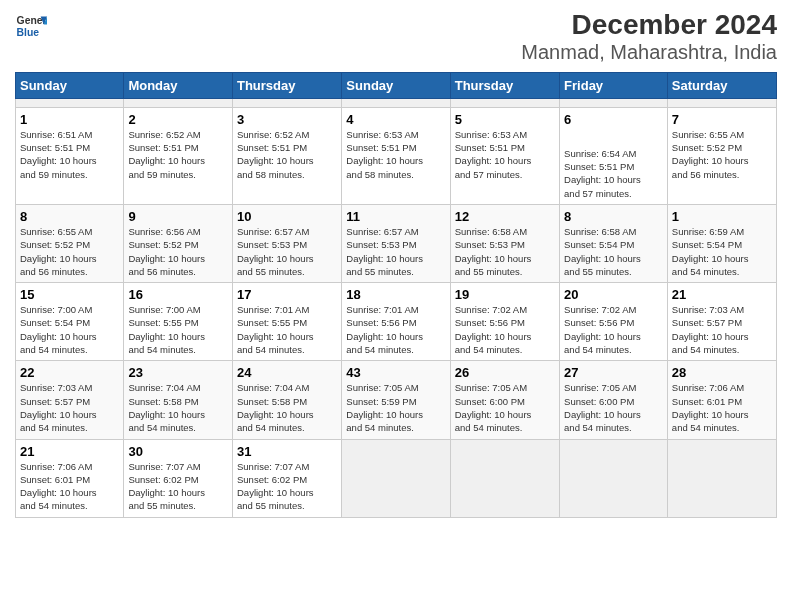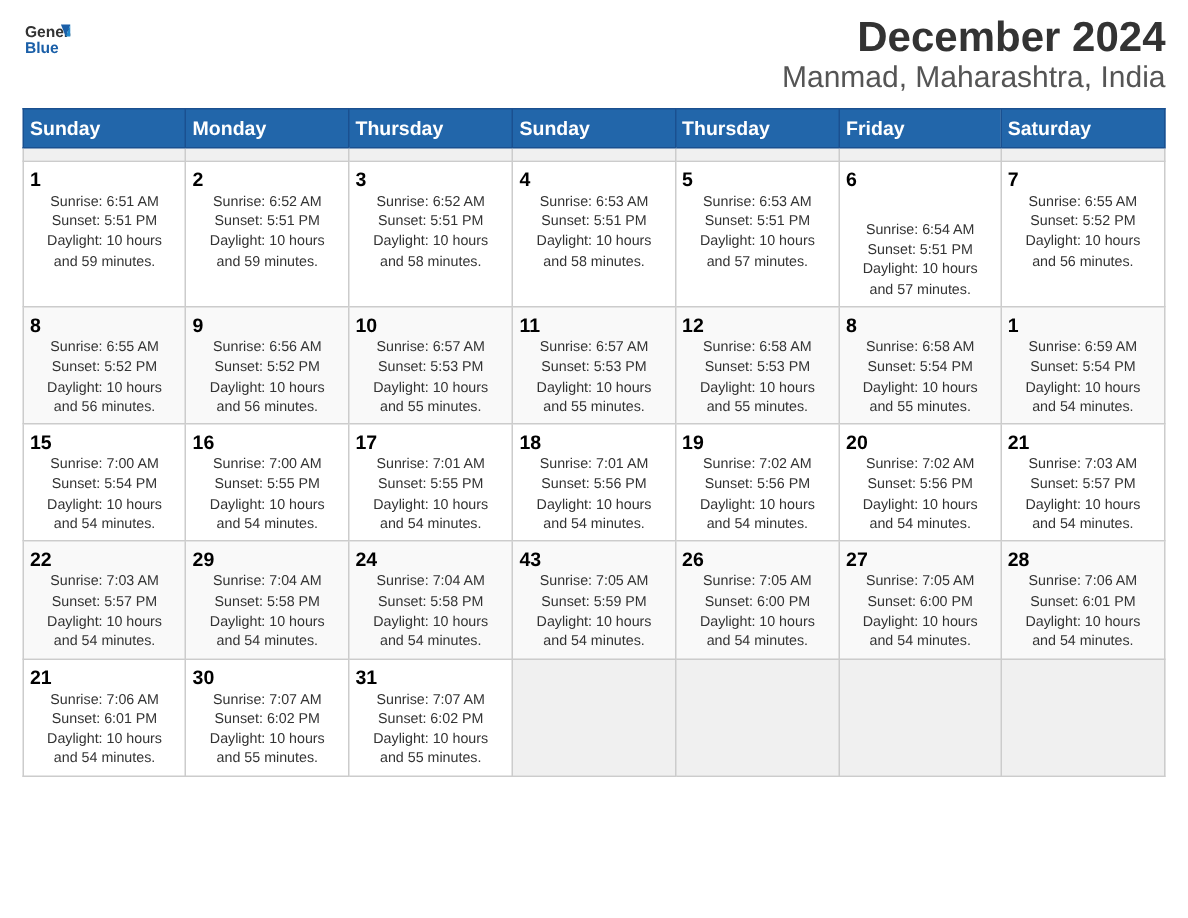--- a/index.html
+++ b/index.html
@@ -70,21 +70,20 @@
     .day-num {
       font-size: 13px;
       font-weight: bold;
       display: block;
       margin-bottom: 1px;
     }
     .day-info {
       font-size: 9.5px;
       color: #333;
       line-height: 1.4;
-      text-align: center;
     }
     td.empty {
       background: #f0f0f0 !important;
     }
   </style>
 </head>
 <body>
 
 <div class="container">
   <div class="header">
@@ -279,21 +278,21 @@
         </tr>
         <tr>
           <td>
             <span class="day-num">22</span>
             <div class="day-info" style="white-space: pre-line;">Sunrise: 7:03 AM
 Sunset: 5:57 PM
 Daylight: 10 hours
 and 54 minutes.</div>
           </td>
           <td>
-            <span class="day-num">29</span>
+            <span class="day-num">23</span>
             <div class="day-info" style="white-space: pre-line;">Sunrise: 7:04 AM
 Sunset: 5:58 PM
 Daylight: 10 hours
 and 54 minutes.</div>
           </td>
           <td>
             <span class="day-num">24</span>
             <div class="day-info" style="white-space: pre-line;">Sunrise: 7:04 AM
 Sunset: 5:58 PM
 Daylight: 10 hours

